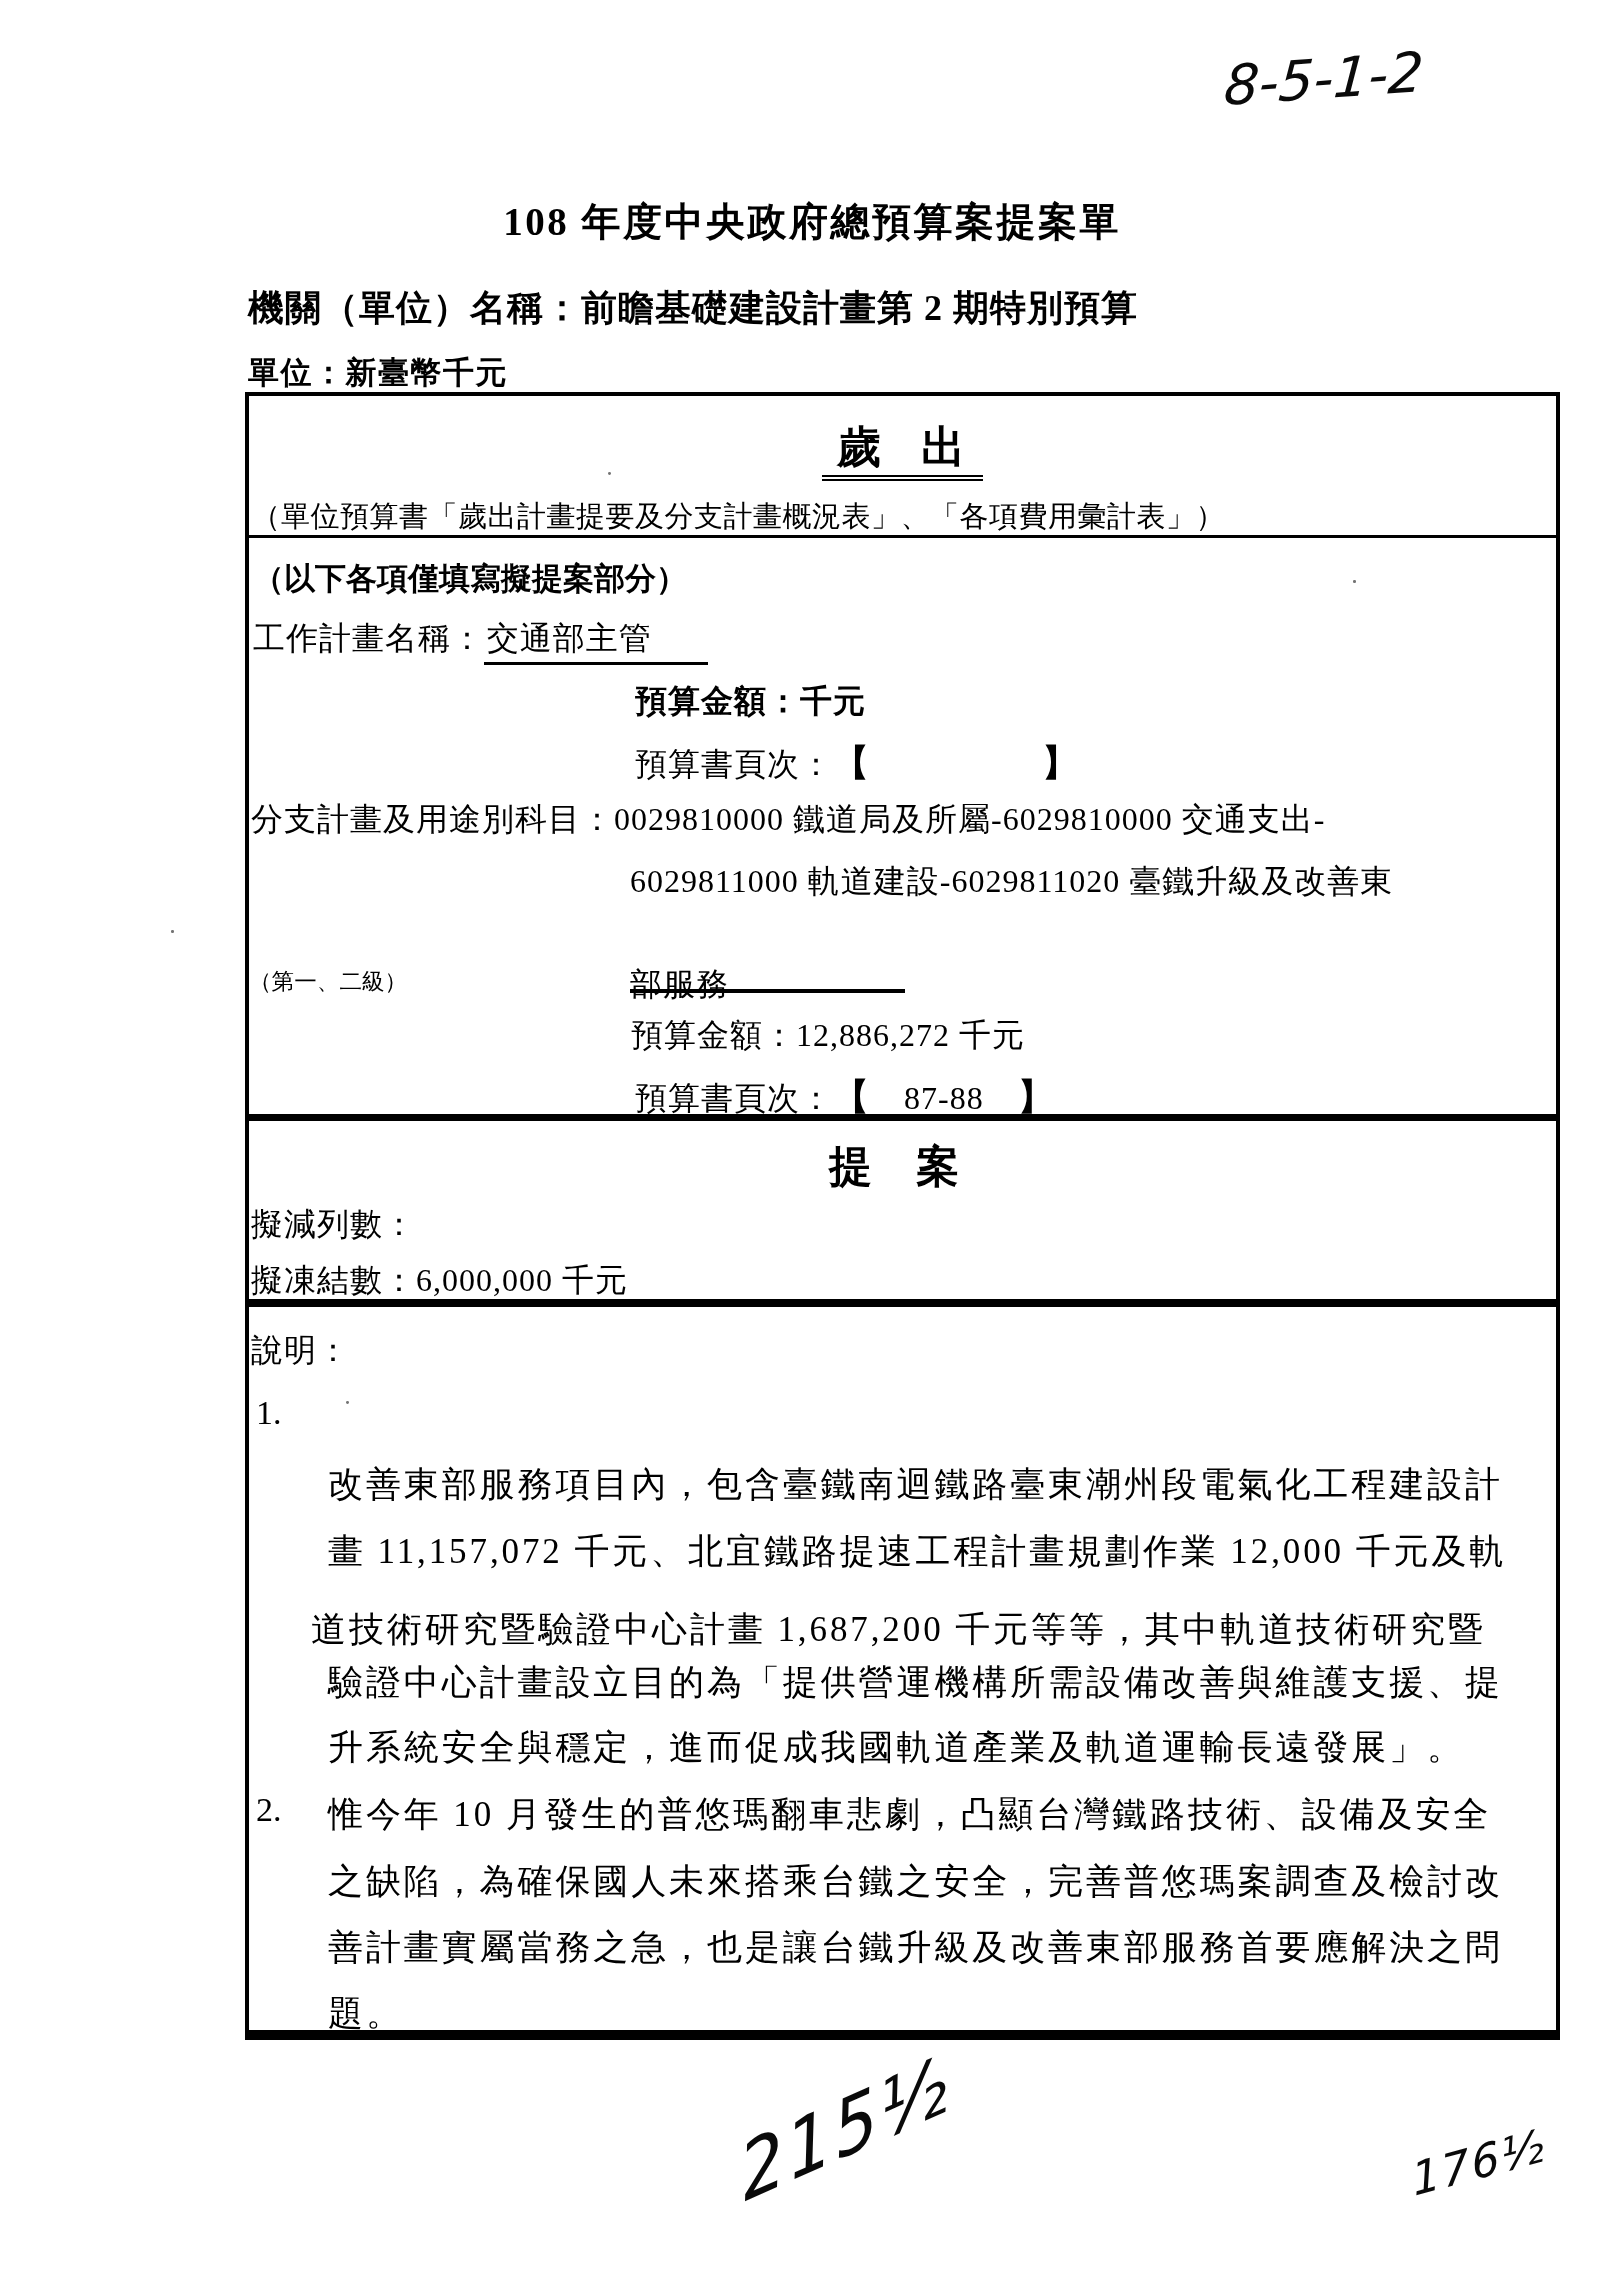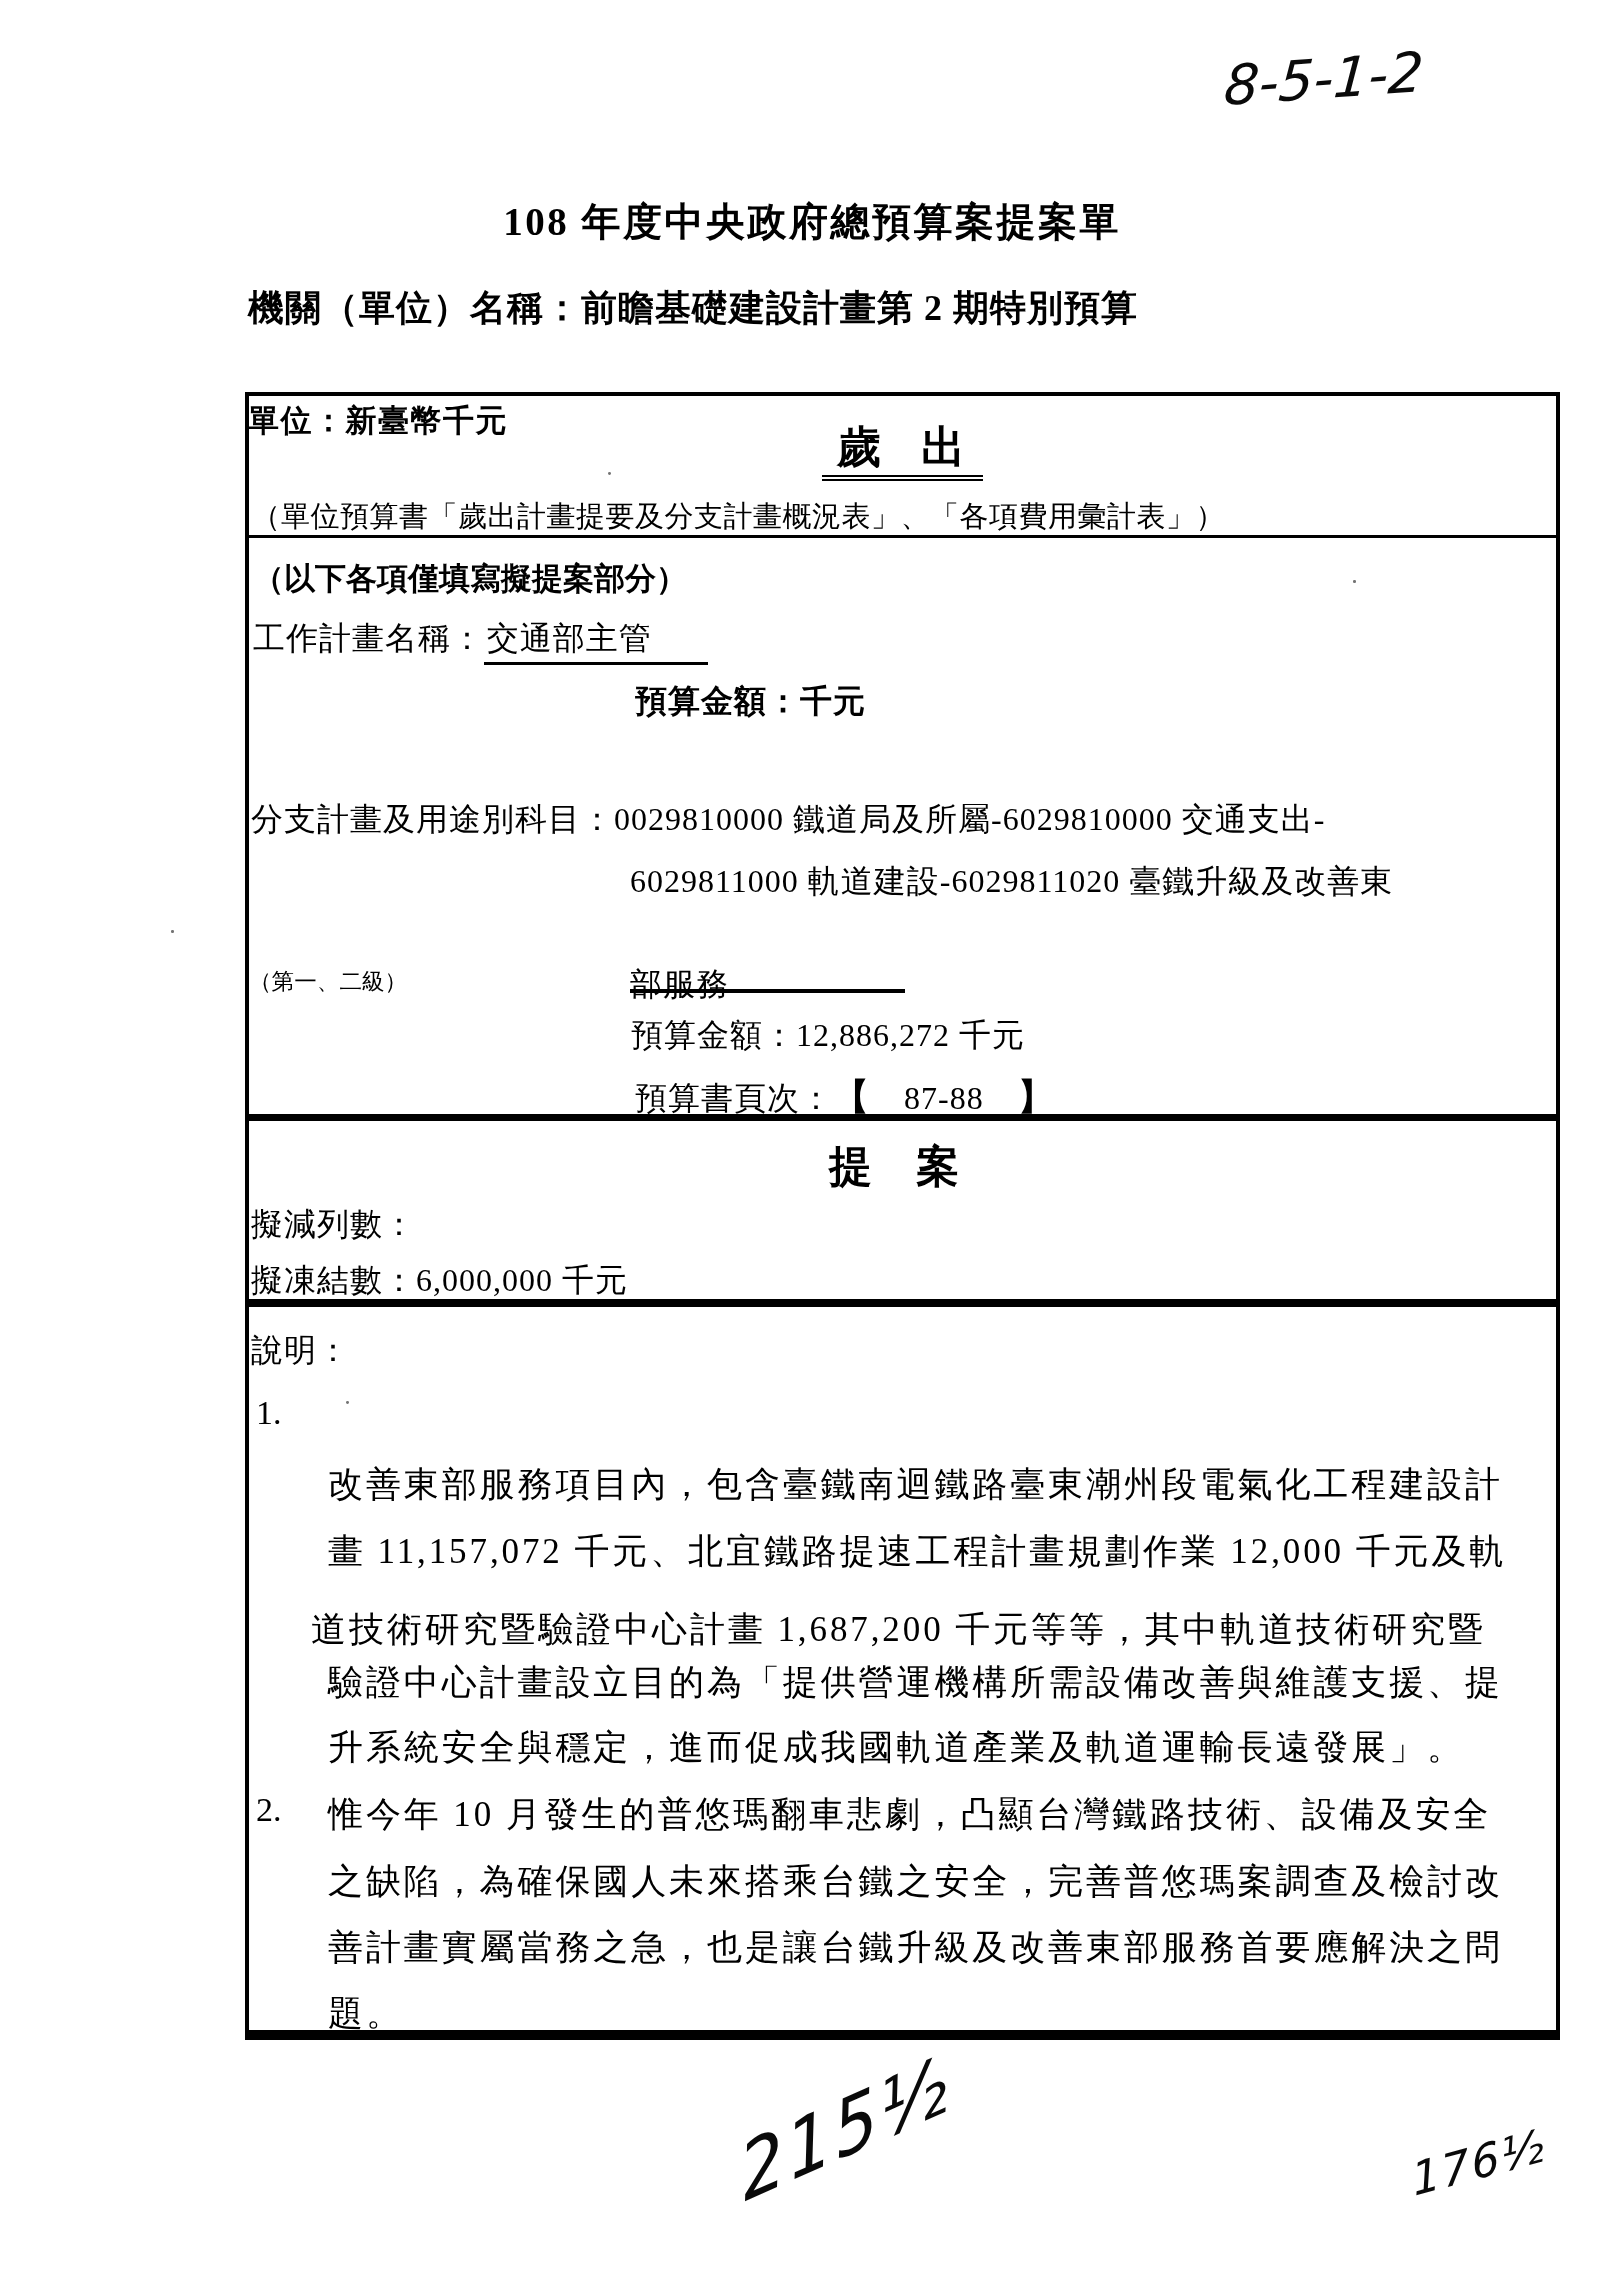--- a/index.html
+++ b/index.html
@@ -23,21 +23,21 @@
     font-family: "DejaVu Sans", "Liberation Sans", sans-serif;
     font-style: italic;
     color: #0a0a0a;
   }
   .hw-top    { left: 1224px; top: 47px;  font-size: 55px; transform: rotate(-4deg) skewX(-8deg); }
   .hw-center { left: 731px; top: 2085px; font-size: 74px; letter-spacing: 3.9px; transform: rotate(-24deg) skewX(-16deg); }
   .hw-br     { left: 1410px; top: 2136px; font-size: 45px;  letter-spacing: 2px; transform: rotate(-15deg) skewX(-8deg); }
 
   .doc-title  { top: 195px; font-size: 39px; letter-spacing: 2.5px; }
   .agency-line{ left: 248px; top: 284px; font-size: 36px; letter-spacing: 1px; }
-  .unit-line  { left: 248px; top: 352px; font-size: 31px; letter-spacing: 1.5px; margin-top: 48px; }
+  .unit-line  { left: 248px; top: 352px; font-size: 31px; letter-spacing: 1.5px; }
 
   
   .form-table {
     position: absolute;
     left: 245px; top: 392px;
     width: 1315px; height: 1648px;
     border: 4.9px solid #000;
     border-bottom-width: 10.8px;
     box-sizing: border-box;
   }
@@ -121,20 +121,23 @@
     <div class="abs fill-note">（以下各項僅填寫擬提案部分）</div>
 
     <div class="abs line-66 work-plan">
       <span>工作計畫名稱：</span><span class="u1">交通部主管</span>
     </div>
 
     <div class="abs line-66 budget1">
       <span>預算金額：</span><span>千元</span>
     </div>
 
+    <div class="abs line-66 page1">
+      <span>預算書頁次：</span><span class="bracket">【</span><span class="bracket-gap"></span><span class="bracket">】</span>
+    </div>
 
     <div class="abs line-66 subplan-l1">
       <span>分支計畫及用途別科目：</span><span>0029810000 鐵道局及所屬-6029810000 交通支出-</span>
     </div>
     <div class="abs line-66 subplan-l2">6029811000 軌道建設-6029811020 臺鐵升級及改善東</div>
     <div class="abs line-66 subplan-l3">部服務</div>
 
     <div class="abs level-note">（第一、二級）</div>
     <div class="blank-underline"></div>
 

